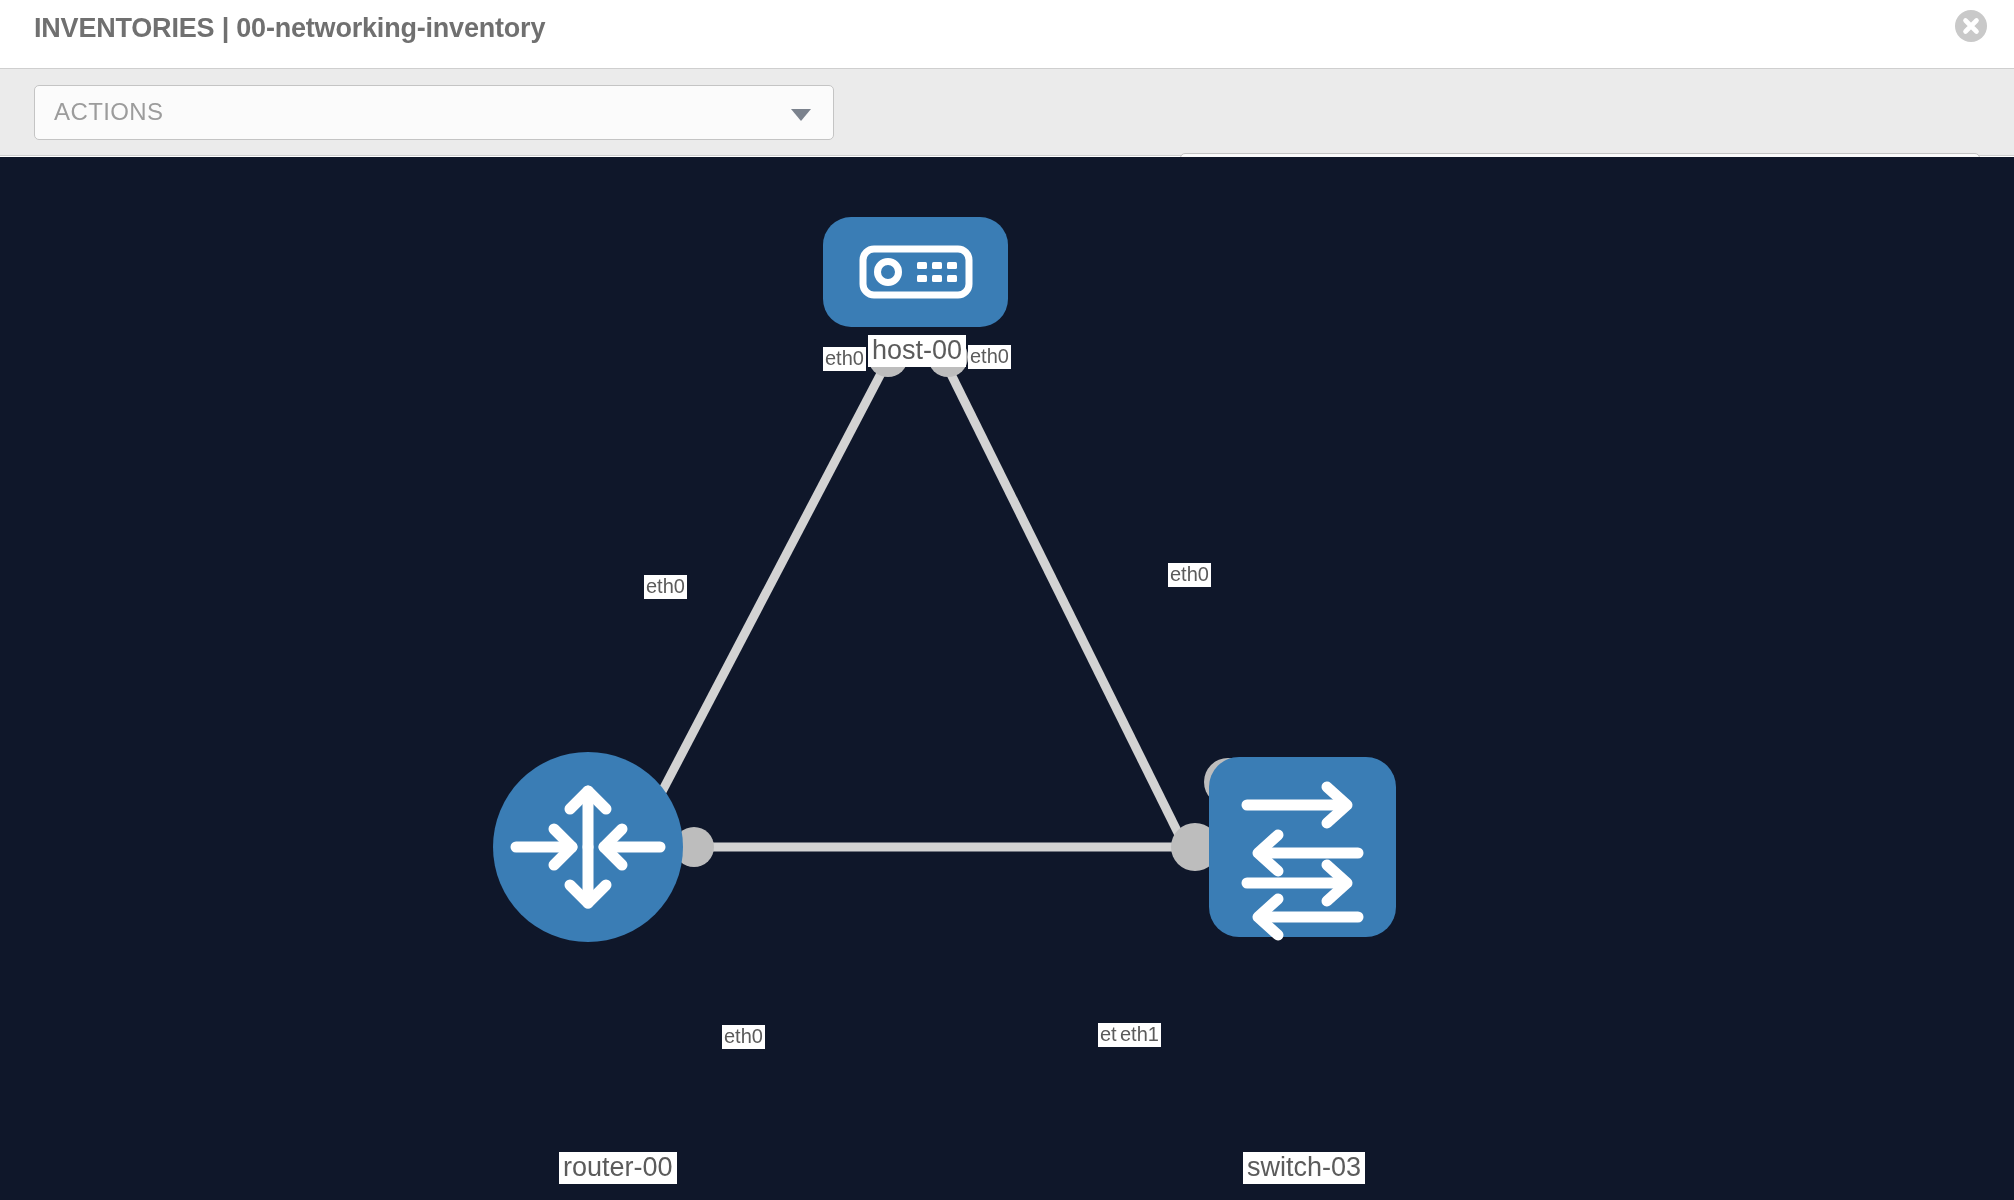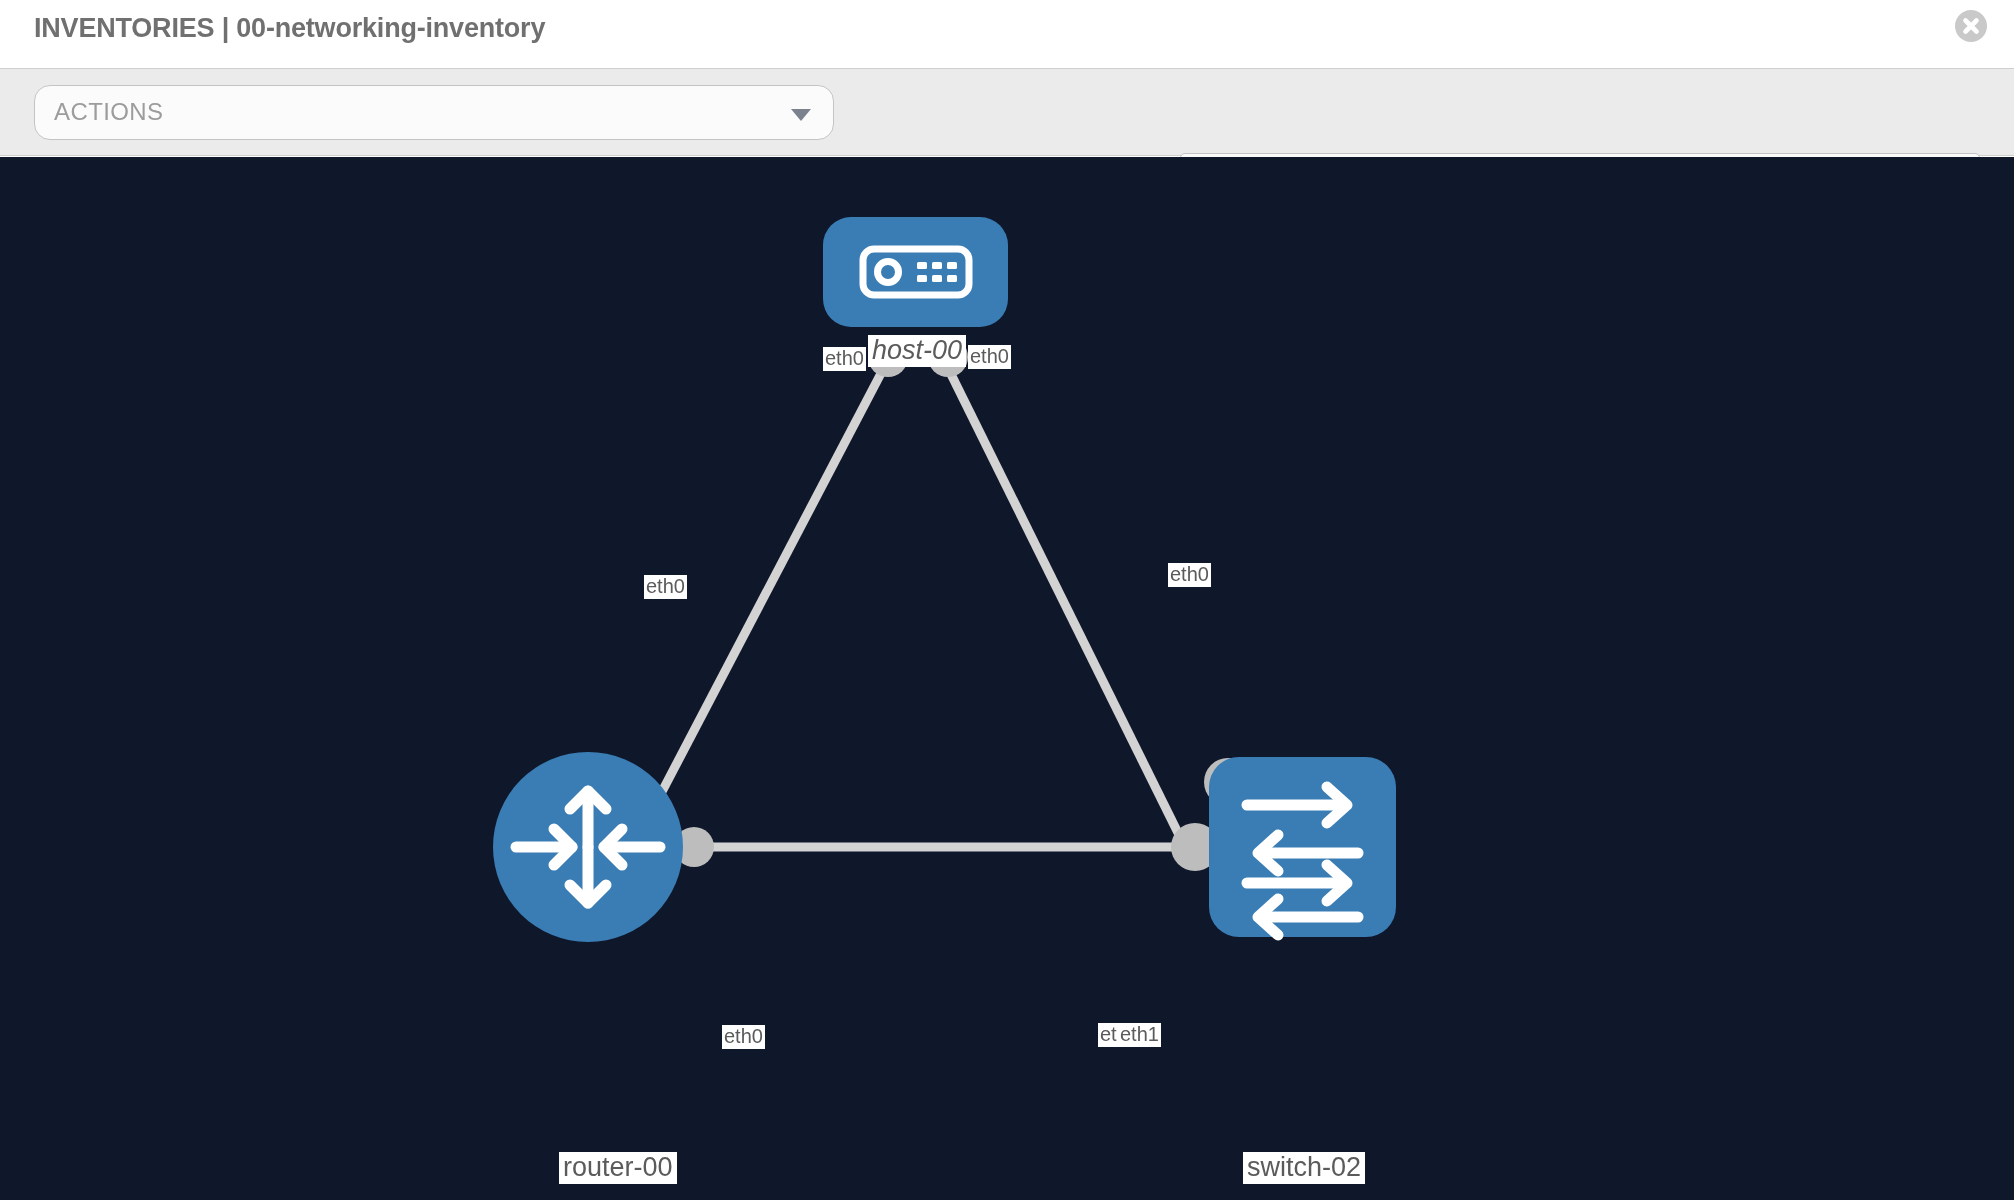--- a/index.html
+++ b/index.html
@@ -49,21 +49,21 @@
     background: #ebebeb;
     border-top: 1px solid #cfcfcf;
     border-bottom: 1px solid #cfcfcf;
   }
   .actions-select {
     position: absolute;
     left: 34px; top: 16px;
     width: 800px; height: 55px;
     background: #fbfbfb;
     border: 1px solid #c4c4c4;
-    border-radius: 16px;
+    border-radius: 5px;
     cursor: pointer;
   }
   .actions-label {
     position: absolute;
     left: 19px; top: 12px;
     font-size: 24px;
     color: #9c9c9c;
     letter-spacing: 0.4px;
   }
   .caret {
@@ -246,32 +246,32 @@
           <path d="M1327 708 L1347 726 L1327 744"></path>
 
           <path d="M1358 760 L1260 760"></path>
           <path d="M1278 742 L1258 760 L1278 778"></path>
         </g>
       </g>
     </svg>
 
     <div class="iface-label" style="left:823px; top:190px;">eth0</div>
 
-    <div class="node-label" style="left:868px; top:178px;font-style:italic;">host-00</div>
+    <div class="node-label" style="left:868px; top:178px;">host-00</div>
 
     <div class="iface-label" style="left:968px; top:188px;">eth0</div>
 
     <div class="iface-label" style="left:644px; top:418px;">eth0</div>
 
     <div class="iface-label" style="left:1168px; top:406px;">eth0</div>
 
     <div class="iface-label" style="left:722px; top:868px;">eth0</div>
 
     <div class="iface-label" style="left:1098px; top:866px;">eth0</div>
 
     <div class="iface-label" style="left:1118px; top:866px;text-align:right;">eth1</div>
 
     <div class="node-label" style="left:527px; top:995px;margin-left:32px;">router-00</div>
 
-    <div class="node-label" style="left:1243px; top:995px;">switch-02</div>
+    <div class="node-label" style="left:1243px; top:995px;">switch-03</div>
 
   </div>
 </div>
 
 </body></html>

